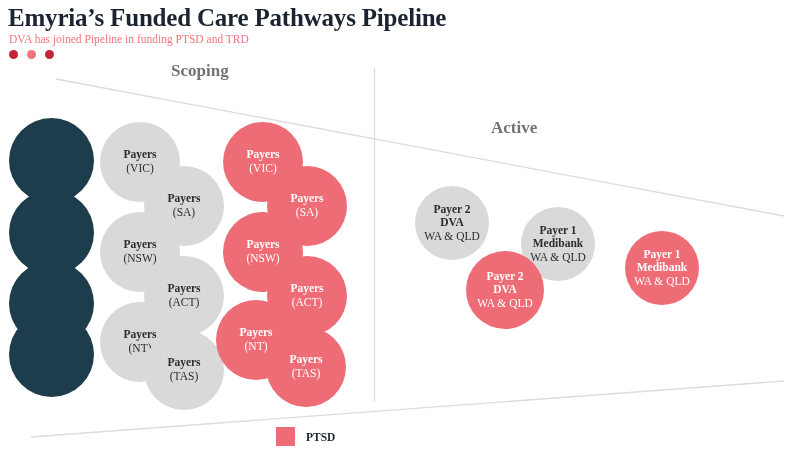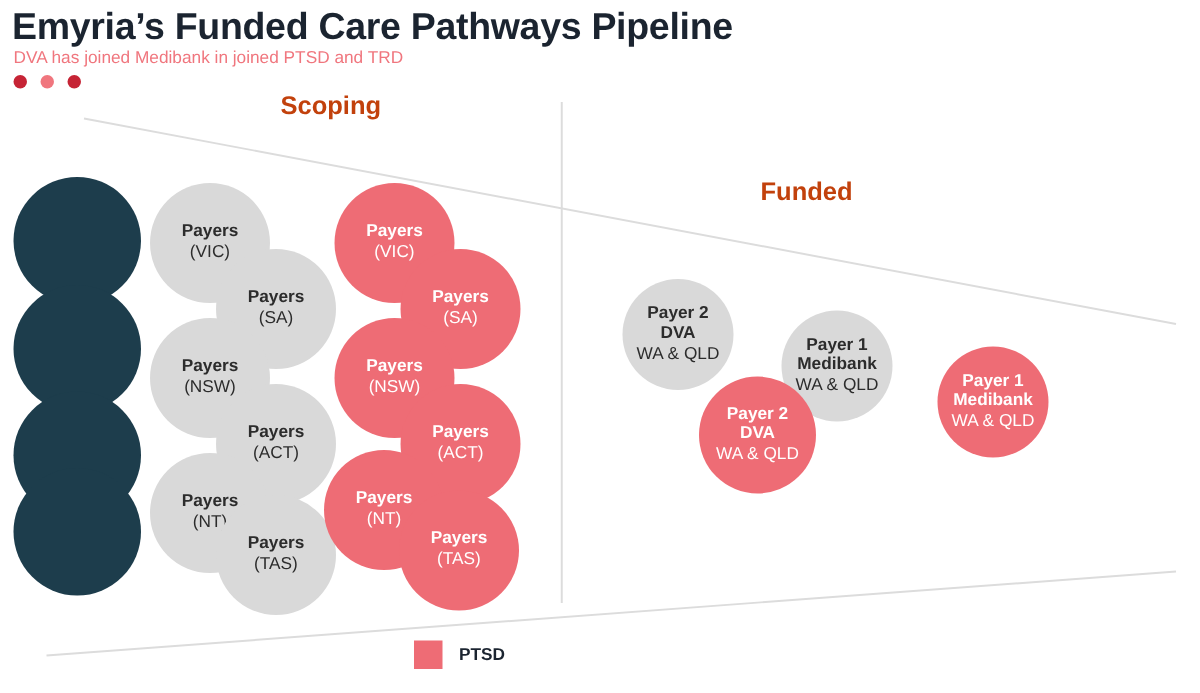--- a/index.html
+++ b/index.html
@@ -16,20 +16,21 @@
     font-family: "Liberation Sans", sans-serif;
     -webkit-font-smoothing: antialiased;
   }
 
   #slide {
     position: absolute;
     left: 0; top: 0;
     width: 800px;
     height: 364px;
     background: #ffffff;
+    font-family: Liberation Serif, serif;
   }
 
   
   .title {
     position: absolute;
     left: 8px;
     top: 4px;
     font-size: 25px;
     font-weight: bold;
     color: #1b2430;
@@ -67,23 +68,22 @@
     width: 800px;
     height: 462px;
     pointer-events: none;
   }
 
   
   .stage-label {
     position: absolute;
     font-size: 17px;
     font-weight: bold;
-    color: #c2410c;
-    white-space: nowrap;
-    margin-left: 16px;
+    color: #737373;
+    white-space: nowrap;
   }
   .stage-scoping { left: 171px; top: 61px; }
   .stage-active  { left: 491px; top: 118px; }
 
   
   .bubble {
     position: absolute;
     border-radius: 50%;
     display: flex;
     flex-direction: column;
@@ -130,38 +130,38 @@
     white-space: nowrap;
   }
   .spacer { flex: 0 0 auto; }
 </style>
 </head>
 <body>
 
 <div id="slide">
 
   <div class="title">Emyria’s Funded Care Pathways Pipeline</div>
-  <div class="subtitle">DVA has joined Medibank in joined PTSD and TRD</div>
+  <div class="subtitle">DVA has joined Pipeline in funding PTSD and TRD</div>
   <div class="dots">
       <span class="dot" style="background: rgb(198, 36, 53);"></span>
       <span class="dot" style="background: rgb(240, 118, 126);"></span>
       <span class="dot" style="background: rgb(198, 36, 53);"></span>
     </div>
 
   <svg class="funnel-svg" viewBox="0 0 800 462" xmlns="http://www.w3.org/2000/svg">
 
     <line x1="56" y1="79" x2="784" y2="216" stroke="#dcdcdc" stroke-width="1.3"></line>
 
     <line x1="31" y1="437" x2="784" y2="381" stroke="#dcdcdc" stroke-width="1.3"></line>
 
     <line x1="374.5" y1="68" x2="374.5" y2="402" stroke="#dcdcdc" stroke-width="1.3"></line>
   </svg>
 
   <div class="stage-label stage-scoping">Scoping</div>
-  <div class="stage-label stage-active">Funded</div>
+  <div class="stage-label stage-active">Active</div>
 
   <div id="new-indications-layer">
       <div class="bubble teal" style="left: 9px; top: 118px; width: 85px; height: 85px;"></div>
       <div class="bubble teal" style="left: 9px; top: 190px; width: 85px; height: 85px;"></div>
       <div class="bubble teal" style="left: 9px; top: 261px; width: 85px; height: 85px;"></div>
       <div class="bubble teal" style="left: 9px; top: 312px; width: 85px; height: 85px;"></div>
     </div>
   <div id="scoping-dep-layer">
       <div class="bubble gray payer" style="left: 100px; top: 122px; width: 80px; height: 80px; font-size: 11.5px;">
         <span class="ln1">Payers</span>

